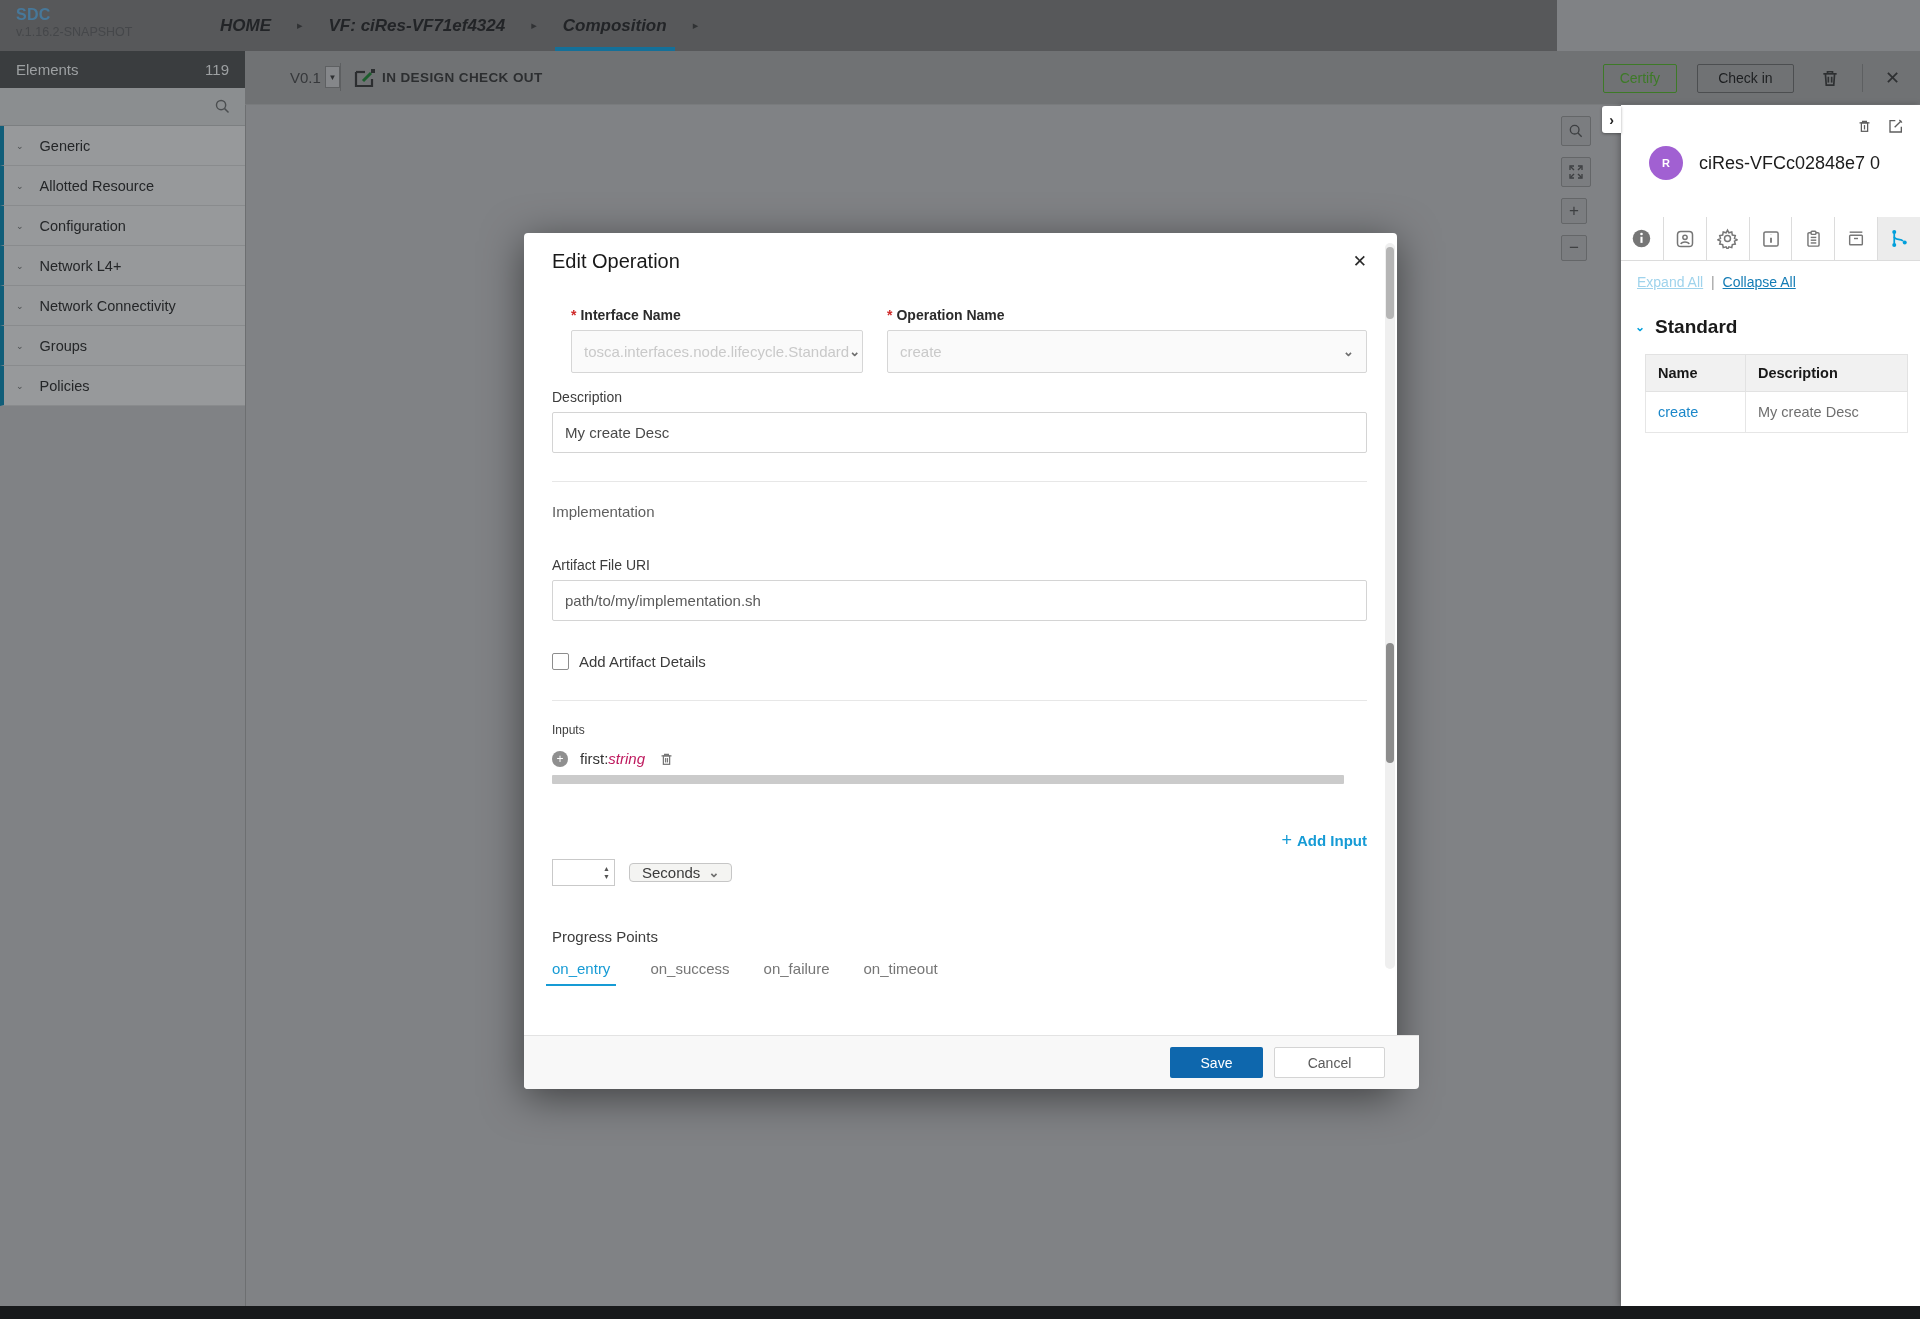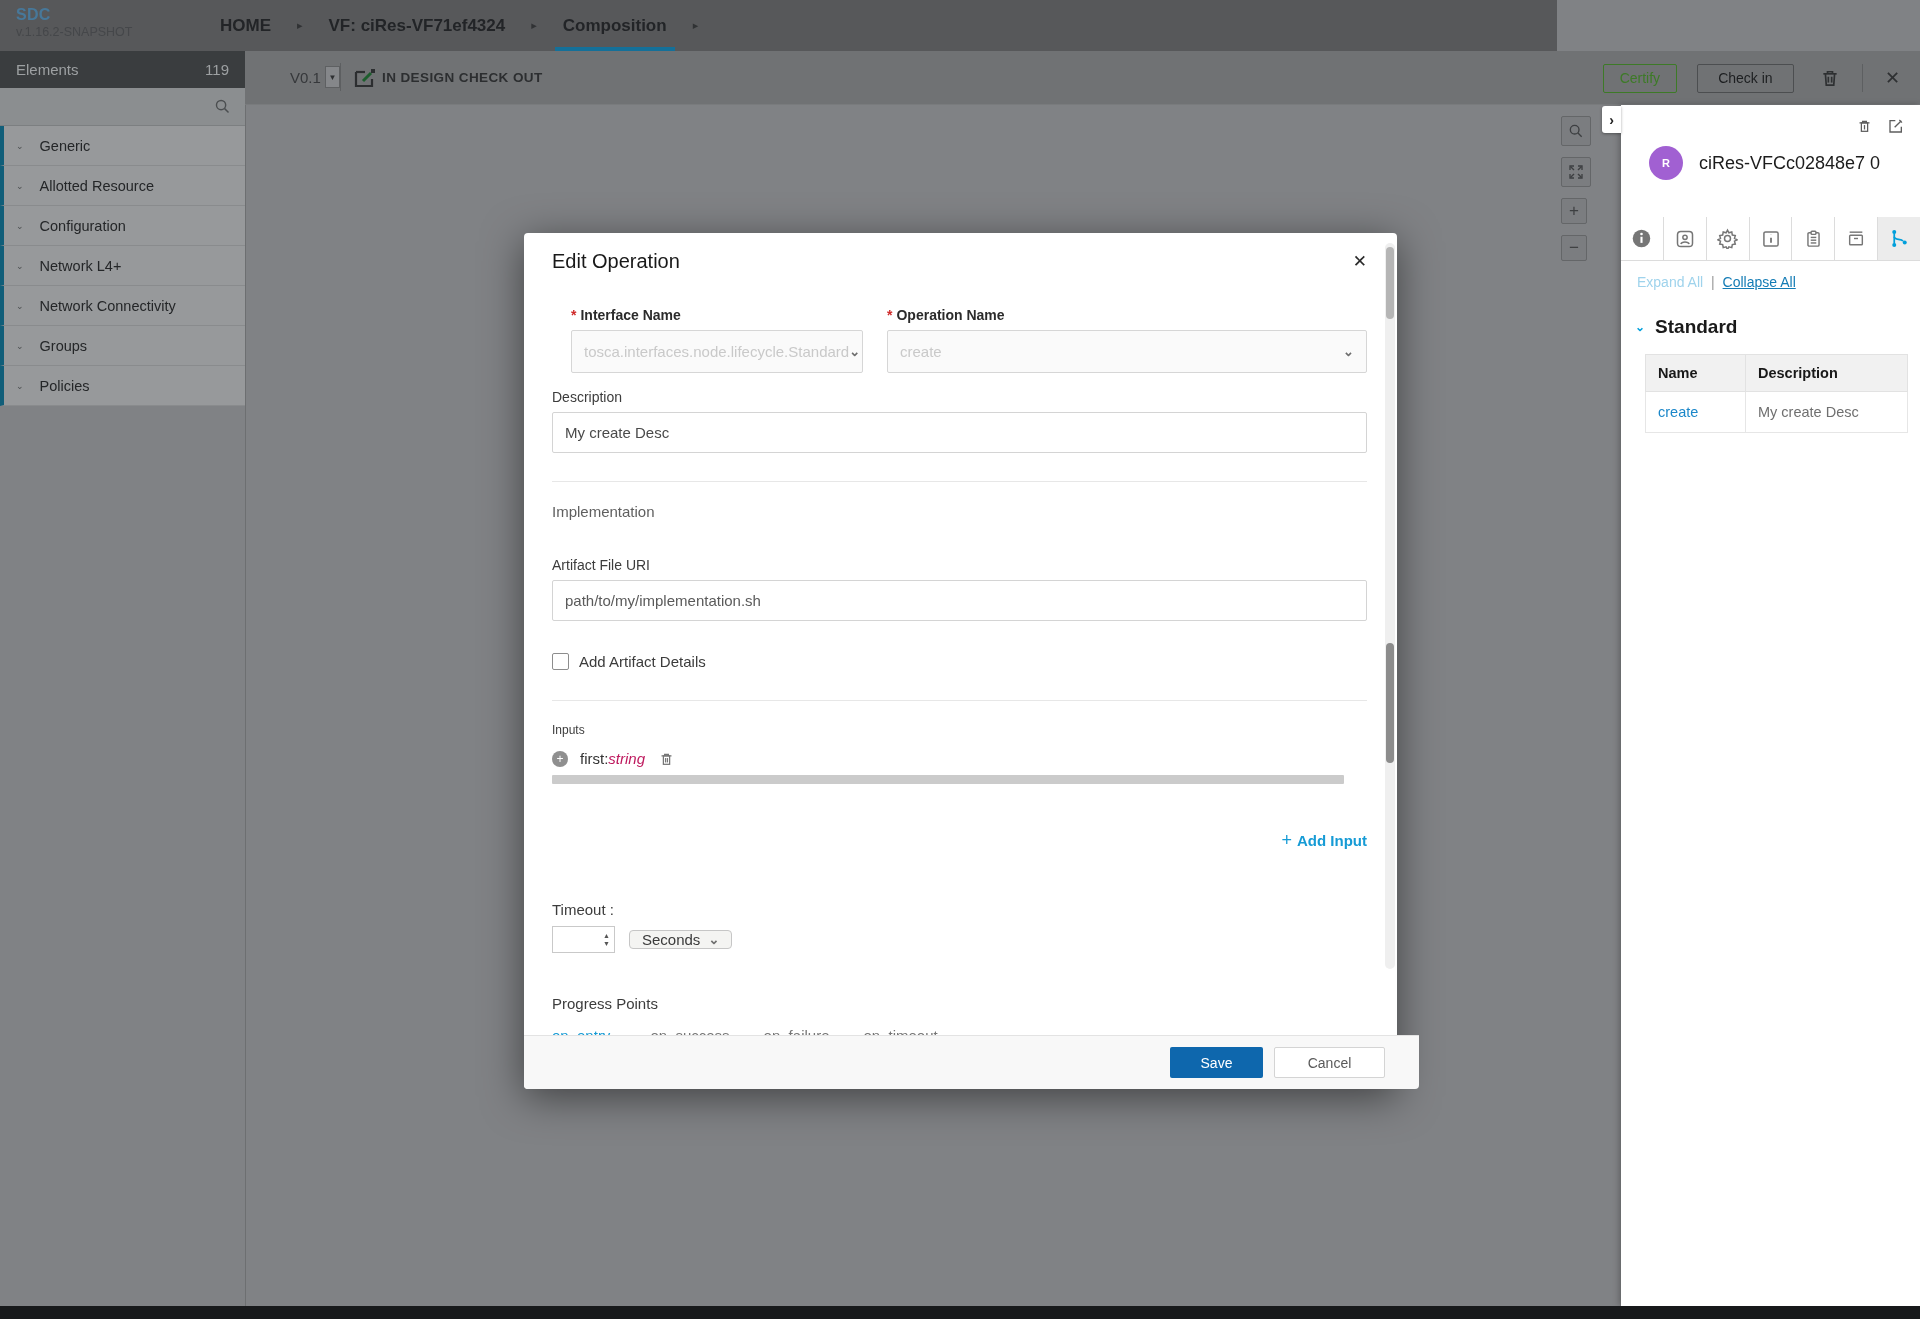--- a/index.html
+++ b/index.html
@@ -4,21 +4,21 @@
 <style>
   * { margin:0; padding:0; box-sizing:border-box; font-family:"Liberation Sans", sans-serif; }
   html,body { width:1920px; height:1319px; overflow:hidden; background:#808285; }
 
   
   .top-header { position:absolute; left:0; top:0; width:1557px; height:51px; background:#57585a; z-index:1; }
   .logo-block { position:absolute; left:16px; top:6px; }
   .logo-title { color:#47789a; font-size:16px; font-weight:bold; letter-spacing:.3px; }
   .logo-version { color:#45474a; font-size:12.5px; margin-top:1px; }
   .breadcrumbs { position:absolute; left:212px; top:0; height:51px; display:flex; align-items:center; }
-  .crumb { color:#222427; font-size:17px; font-weight:600; padding:0 8px; position:relative; height:51px; display:flex; align-items:center; }
+  .crumb { color:#222427; font-size:17px; font-weight:600; padding:0 8px; position:relative; height:51px; display:flex; align-items:center;font-style:italic; }
   .crumb-sep { color:#303234; font-size:11px; margin:0 18px; }
   .crumb.active { border-bottom:4px solid #147099; padding-top:4px; }
 
   .toolbar { position:absolute; left:245px; top:51px; width:1675px; height:54px; background:#707274; border-bottom:1px solid #797b7d; z-index:1; }
   .version-select { position:absolute; left:45px; top:15px; display:flex; align-items:center; }
   .version-label { color:#36383b; font-size:15px; }
   .version-btn { width:15px; height:22px; background:#85878a; border:1px solid #5e6062; margin-left:4px; display:flex; align-items:center; justify-content:center; color:#2e3032; font-size:8px; }
   .tb-sep { position:absolute; left:95px; top:12px; width:1px; height:28px; background:#5d5f61; }
   .status-icon { position:absolute; left:107px; top:14px; }
   .status-text { position:absolute; left:137px; top:19px; color:#2c2e30; font-size:13.5px; font-weight:bold; letter-spacing:.4px; }
@@ -51,21 +51,21 @@
   .right-panel { position:absolute; left:1621px; top:105px; width:299px; height:1201px; background:#ffffff; z-index:20; box-shadow:-2px 0 6px rgba(0,0,0,.25); }
   .rp-topicons { display:flex; justify-content:flex-end; gap:16px; padding:13px 16px 0 0; color:#5d5d5d; }
   .rp-title-row { display:flex; align-items:center; margin:12px 0 0 28px; }
   .rp-avatar { width:34px; height:34px; border-radius:50%; background:#a160d2; color:#fff; font-size:11px; font-weight:bold; display:flex; align-items:center; justify-content:center; }
   .rp-name { margin-left:16px; color:#1c1c1c; font-size:18px; }
   .rp-tabs { display:flex; margin-top:37px; border-bottom:1px solid #dcdcdc; height:44px; }
   .rp-tab { flex:1; display:flex; align-items:center; justify-content:center; border-right:1px solid #dcdcdc; color:#767676; }
   .rp-tab:last-child { border-right:none; }
   .rp-tab.selected { background:#ececec; color:#009fdb; }
   .rp-links { margin:13px 0 0 16px; font-size:14px; }
-  .link-expand { color:#9fd3ec; }
+  .link-expand { color:#9fd3ec; text-decoration:underline; }
   .link-pipe { color:#9a9a9a; margin:0 4px; }
   .link-collapse { color:#147cb5; text-decoration:underline; }
   .rp-section { display:flex; align-items:center; margin:26px 0 0 14px; }
   .rp-section-chevron { color:#009fdb; font-size:12px; font-weight:bold; margin-right:10px; }
   .rp-section-title { color:#1a1a1a; font-size:19px; font-weight:bold; }
   .rp-table { margin:16px 12px 0 24px; border-collapse:collapse; width:263px; font-size:14.5px; }
   .rp-table th { background:#f1f1f1; border:1px solid #e2e2e2; text-align:left; font-weight:bold; color:#191919; padding:10px 12px; }
   .rp-table td { border:1px solid #e6e6e6; padding:12px 12px; }
   .rp-link-create { color:#1b87c9; }
   .rp-desc { color:#6f6f6f; }
@@ -384,21 +384,20 @@
             <rect x="7" y="7" width="10" height="13.5"></rect>
             <path d="M10.5 10.5 v7"></path>
             <path d="M13.5 10.5 v7"></path>
         </svg>
       </span>
     </div>
     <div class="hscroll inputs-bar"></div>
     <div class="add-input-row">
       <span class="add-input"><span class="plus">+</span><span>Add Input</span></span>
     </div>
-    <div class="timeout-label">Timeout :</div>
     <div class="timeout-row">
       <div class="spin-input">
         <span></span>
         <span class="spinner">
             <span>▲</span>
             <span>▼</span>
           </span>
       </div>
       <div class="unit-btn">
         <span>Seconds</span>

